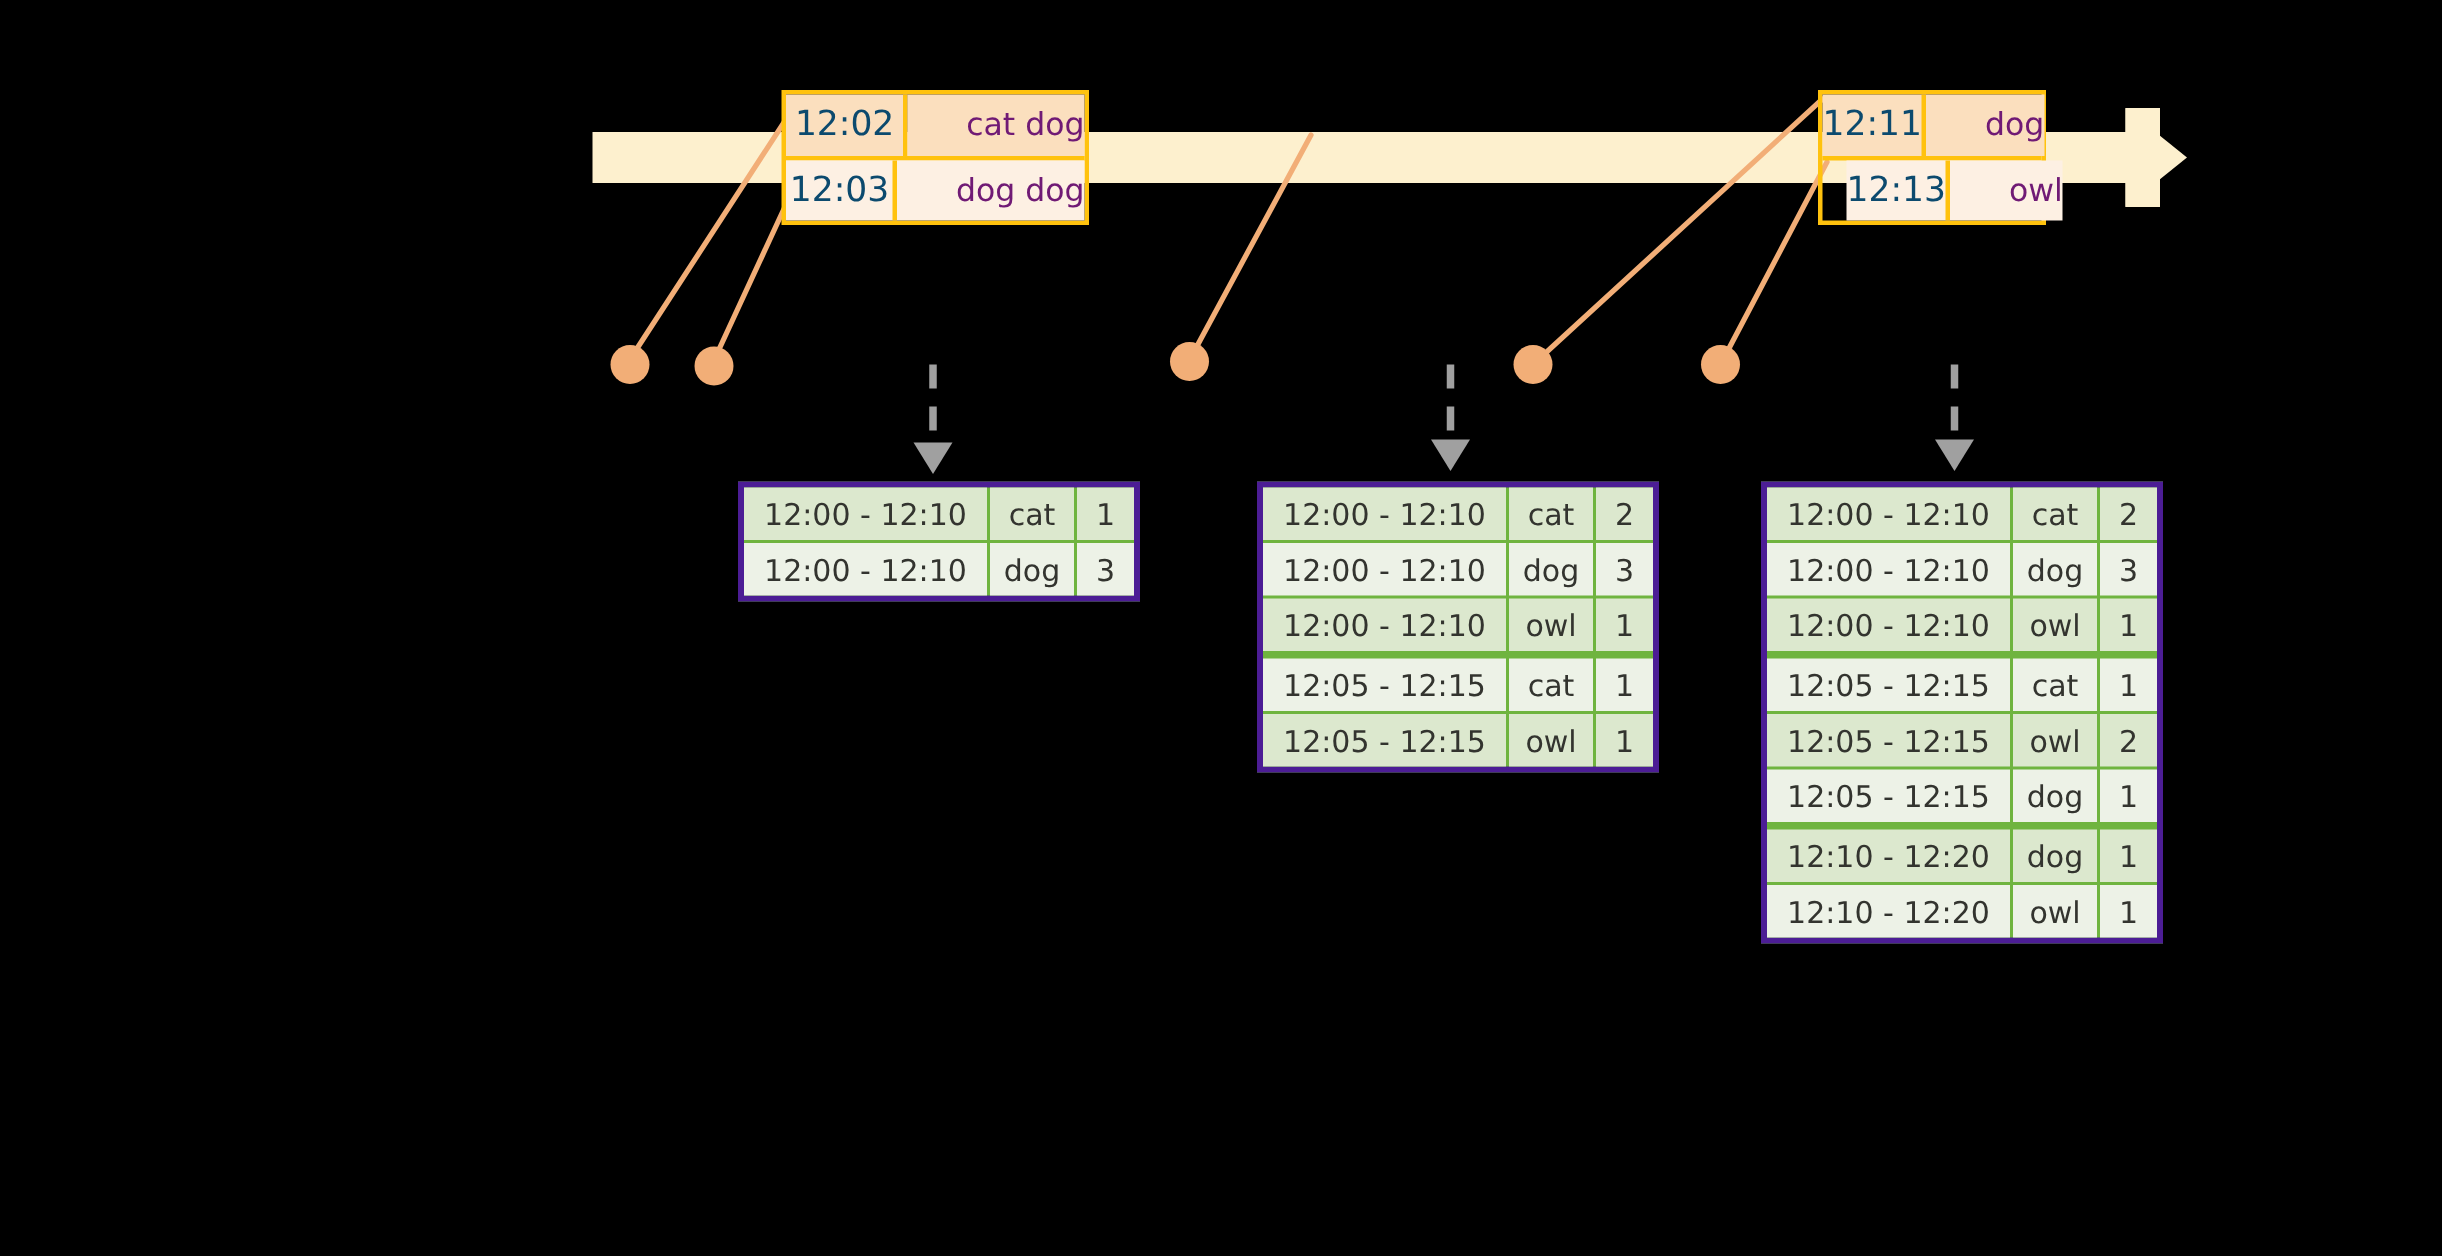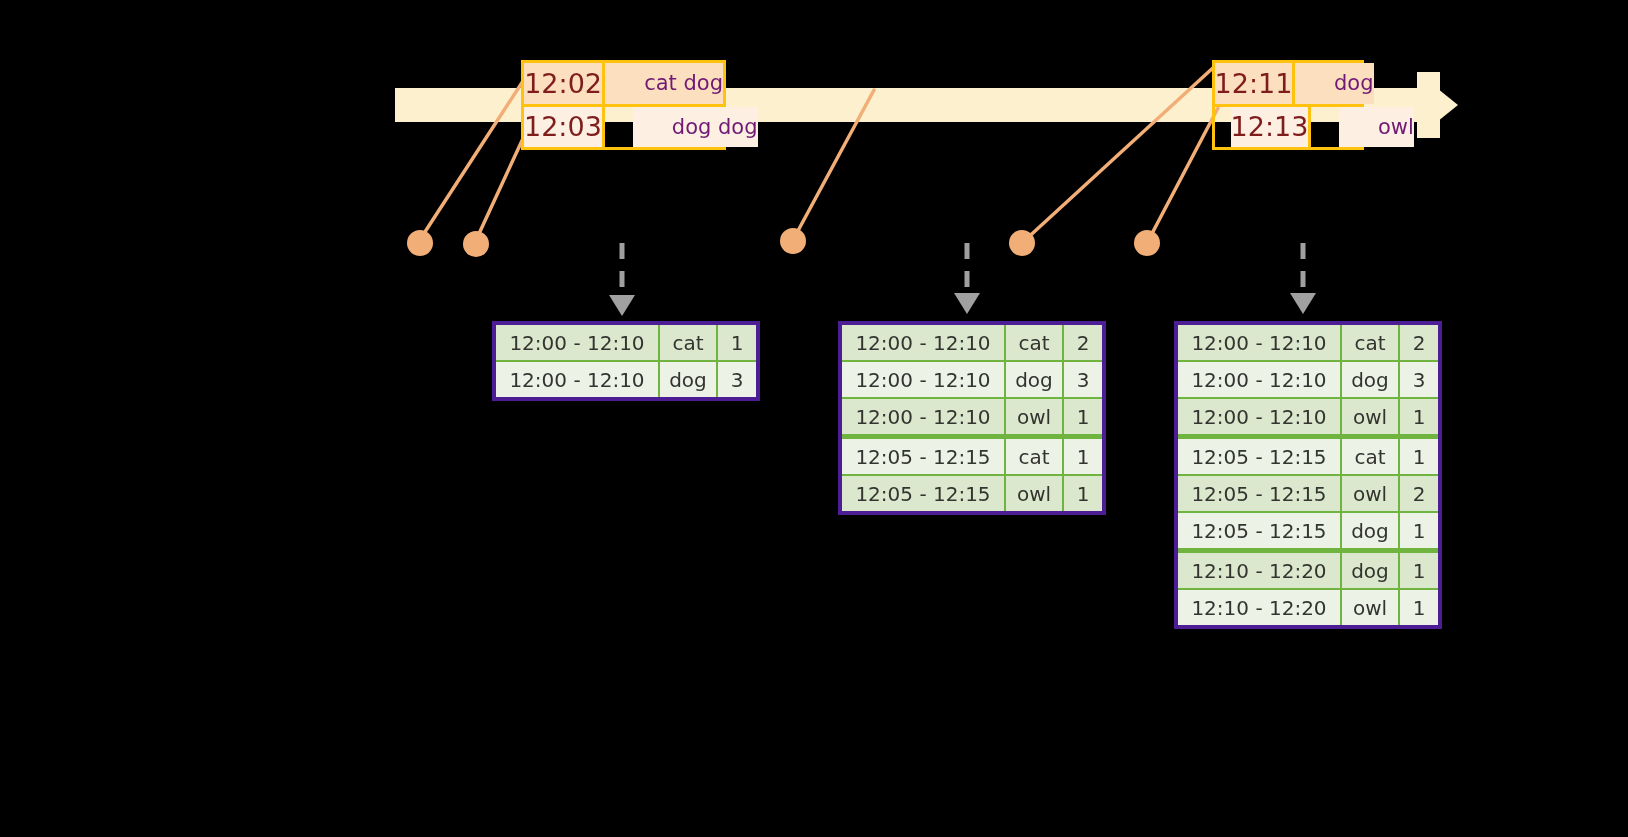--- a/index.html
+++ b/index.html
@@ -43,38 +43,37 @@
     box-sizing: border-box;
     display: flex;
     flex-direction: column;
   }
   .event-row {
     display: flex;
     flex: 1 1 auto;
   }
   .event-row + .event-row {
     border-top: 3px solid #FFC20E;
-    gap: 28px;
   }
   .event-row.dark .ev-time,
   .event-row.dark .ev-words {
     background: #FBDFBE;
   }
   .event-row.light .ev-time,
   .event-row.light .ev-words {
     background: #FDF0E3;
   }
   .ev-time {
     display: flex;
     align-items: center;
     justify-content: center;
     box-sizing: border-box;
     border-right: 3px solid #FFC20E;
-    color: #7f1d1d;
-    font-size: 27px;
+    color: #0c4a6e;
+    font-size: 23px;
     white-space: nowrap;
   }
   .ev-words {
     display: flex;
     align-items: center;
     justify-content: center;
     box-sizing: border-box;
     color: #701a75;
     font-size: 21px;
     white-space: nowrap;

